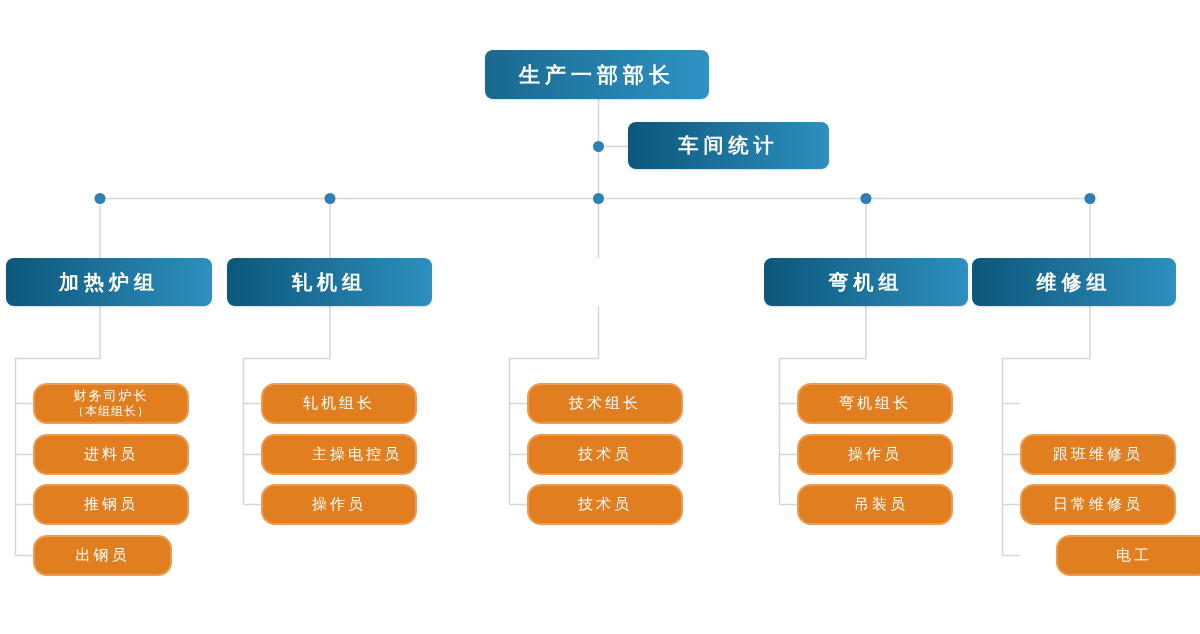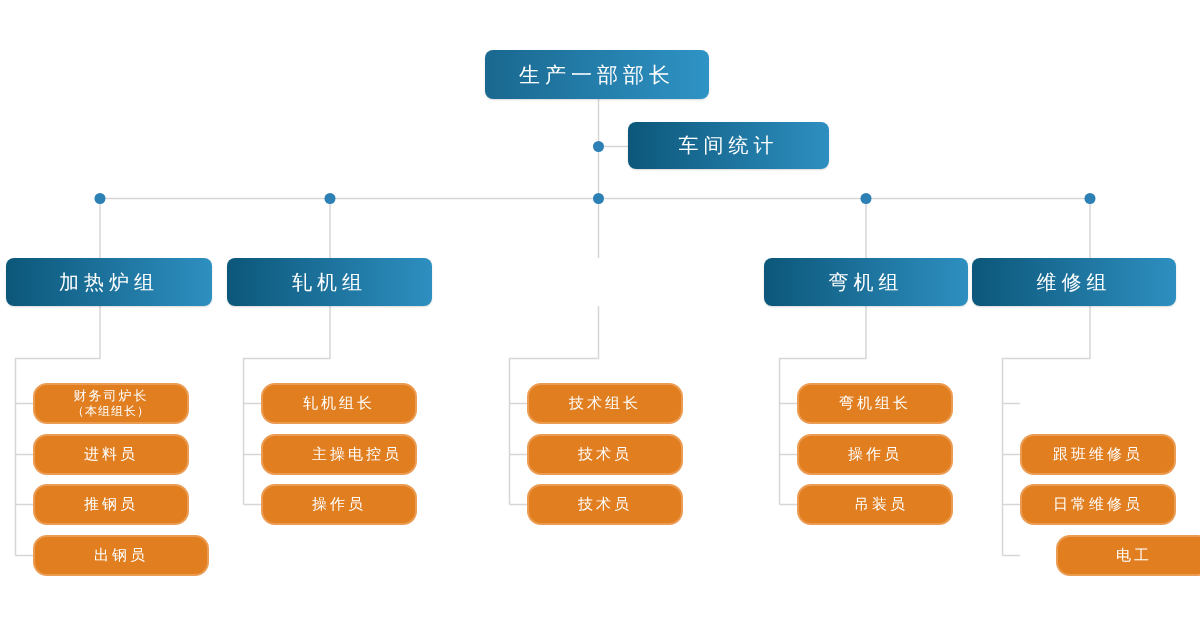--- a/index.html
+++ b/index.html
@@ -2,21 +2,21 @@
 <html><head>
 <meta charset="utf-8">
 <style>
   html,body{margin:0;padding:0;background:#ffffff;}
   body{font-family:"Liberation Sans","DejaVu Sans",sans-serif;}
   .canvas{position:relative;width:1200px;height:634px;background:#ffffff;overflow:hidden;}
   .wires{position:absolute;left:0;top:0;z-index:0;}
   .node{position:absolute;display:flex;align-items:center;justify-content:center;
         color:#ffffff;text-align:center;box-sizing:border-box;z-index:1;}
   .node-blue{background:linear-gradient(90deg,#0c577a 0%,#2e8fc0 100%);
-        border-radius:8px;font-weight:normal;font-size:20px;letter-spacing:5px;
+        border-radius:8px;font-weight:bold;font-size:20px;letter-spacing:5px;
         box-shadow:0 1px 2px rgba(0,0,0,0.15);}
   .node-root{background:linear-gradient(90deg,#19688f 0%,#2f93c5 100%);font-size:21px;}
   .node-orange{background:#e07e20;border:2px solid #eb9b52;border-radius:14px;
         font-size:15px;letter-spacing:3px;font-weight:normal;}
   .member-two-line{display:flex;flex-direction:column;line-height:1.25;}
   .member-label-sm{font-size:13px;letter-spacing:2px;}
   .member-sublabel{font-size:12px;letter-spacing:1px;}
 </style>
 </head>
 <body>
@@ -71,21 +71,21 @@
       <span class="member-label-sm">财务司炉长</span>
       <span class="member-sublabel">（本组组长）</span>
     </span>
   </div>
   <div class="node node-orange" style="left:33px;top:434px;width:156px;height:41px;">
     <span>进料员</span>
   </div>
   <div class="node node-orange" style="left:33px;top:484px;width:156px;height:41px;">
     <span>推钢员</span>
   </div>
-  <div class="node node-orange" style="left:33px;top:535px;width:176px;height:41px;">
+  <div class="node node-orange" style="left:33px;top:535px;width:139px;height:41px;">
     <span>出钢员</span>
   </div>
 
   <div class="node node-orange" style="left:261px;top:383px;width:156px;height:41px;">
     <span>轧机组长</span>
   </div>
   <div class="node node-orange" style="left:261px;top:434px;width:156px;height:41px;padding-left:36px;">
     <span>主操电控员</span>
   </div>
   <div class="node node-orange" style="left:261px;top:484px;width:156px;height:41px;">

